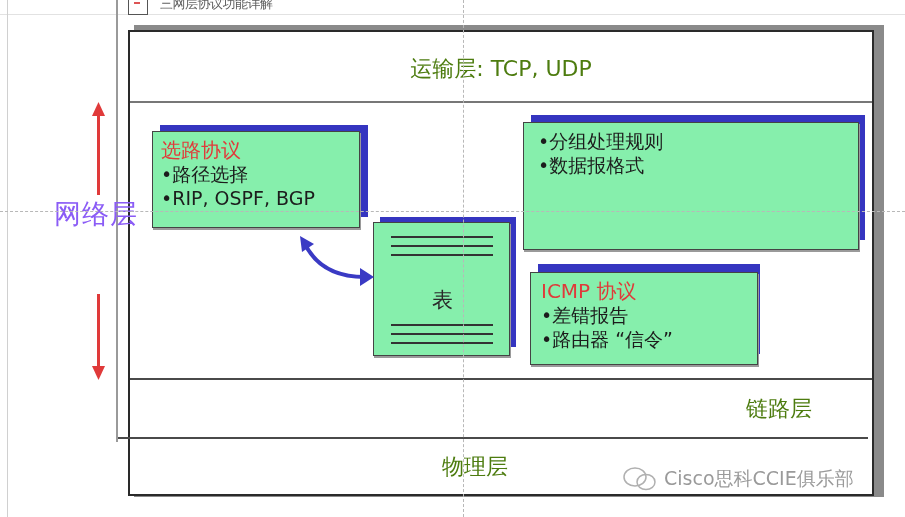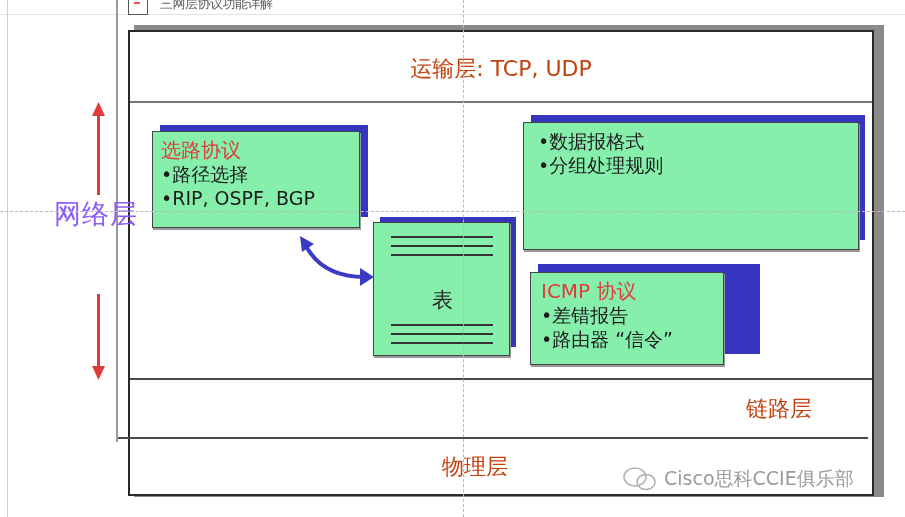--- a/index.html
+++ b/index.html
@@ -51,21 +51,21 @@
       left: 134px; top: 25px; width: 750px; height: 472px; background: #8a8a8a;
     }
     .outer-frame {
       left: 128px; top: 30px; width: 746px; height: 466px;
       border: 2px solid #2a2a2a; background: #fff; box-sizing: border-box;
     }
     .layer-divider {
       height: 2px; background: #4a4a4a;
     }
     .layer-label {
-      color: #c2410c; font-size: 22px; text-align: center;
+      color: #4d7c0f; font-size: 22px; text-align: center;
     }
 
     
     .box-shadow { background: #3535c0; }
     .box {
       background: #86efac; border: 1.5px solid #444; box-sizing: border-box;
       box-shadow: 1px 2px 0 #9a9a9a;
     }
     .box-title { color: #e03a3a; font-size: 20px; line-height: 24px; }
     .box-line { color: #1c1c1c; font-size: 19px; line-height: 24px; white-space: nowrap; }
@@ -99,43 +99,43 @@
 
 <div class="abs box-shadow" style="left:160px; top:125px; width:208px; height:92px;"></div>
 <div class="abs box" style="left:152px; top:131px; width:208px; height:97px; padding:6px 0 0 8px;">
   <div class="box-title">选路协议</div>
   <div class="box-line">•路径选择</div>
   <div class="box-line">•RIP, OSPF, BGP</div>
 </div>
 
 <div class="abs box-shadow" style="left:531px; top:115px; width:334px; height:125px;"></div>
 <div class="abs box" style="left:523px; top:122px; width:336px; height:128px; padding:6px 0 0 14px;">
+  <div class="box-line">•分组处理规则</div>
   <div class="box-line">•数据报格式</div>
-  <div class="box-line">•分组处理规则</div>
 </div>
 
 <div class="abs box-shadow" style="left:380px; top:217px; width:136px; height:130px;"></div>
 <div class="abs box" style="left:373px; top:222px; width:137px; height:134px;">
   <div class="abs ft-line" style="left:17px; top:13px; width:102px;"></div>
   <div class="abs ft-line" style="left:17px; top:22px; width:102px;"></div>
   <div class="abs ft-line" style="left:17px; top:31px; width:102px;"></div>
   <div class="abs ft-text" style="left:0; top:64px; width:137px;">表</div>
   <div class="abs ft-line" style="left:17px; top:101px; width:102px;"></div>
   <div class="abs ft-line" style="left:17px; top:110px; width:102px;"></div>
   <div class="abs ft-line" style="left:17px; top:119px; width:102px;"></div>
 </div>
 
 <svg class="abs" style="left:290px; top:232px;" width="95" height="60">
   <path d="M14 10 Q 30 45 75 45" stroke="#3a3ac4" stroke-width="4" fill="none"></path>
   <polygon points="10,4 24,12 12,20" fill="#3a3ac4"></polygon>
   <polygon points="84,45 70,36 70,54" fill="#3a3ac4"></polygon>
 </svg>
 
 <div class="abs box-shadow" style="left:538px; top:264px; width:222px; height:90px;"></div>
-<div class="abs box" style="left:530px; top:272px; width:194px; height:93px; padding:6px 0 16px 10px;">
+<div class="abs box" style="left:530px; top:272px; width:228px; height:93px; padding:6px 0 16px 10px;">
   <div class="box-title">ICMP 协议</div>
   <div class="box-line">•差错报告</div>
   <div class="box-line">•路由器 “信令”</div>
 </div>
 
 <div class="abs layer-divider" style="left:130px; top:378px; width:742px;"></div>
 <div class="abs layer-label" style="left:132px; top:394px; width:680px;text-align:right;">链路层</div>
 <div class="abs layer-divider" style="left:118px; top:437px; width:750px;"></div>
 <div class="abs layer-label" style="left:130px; top:452px; width:690px;">物理层</div>
 

